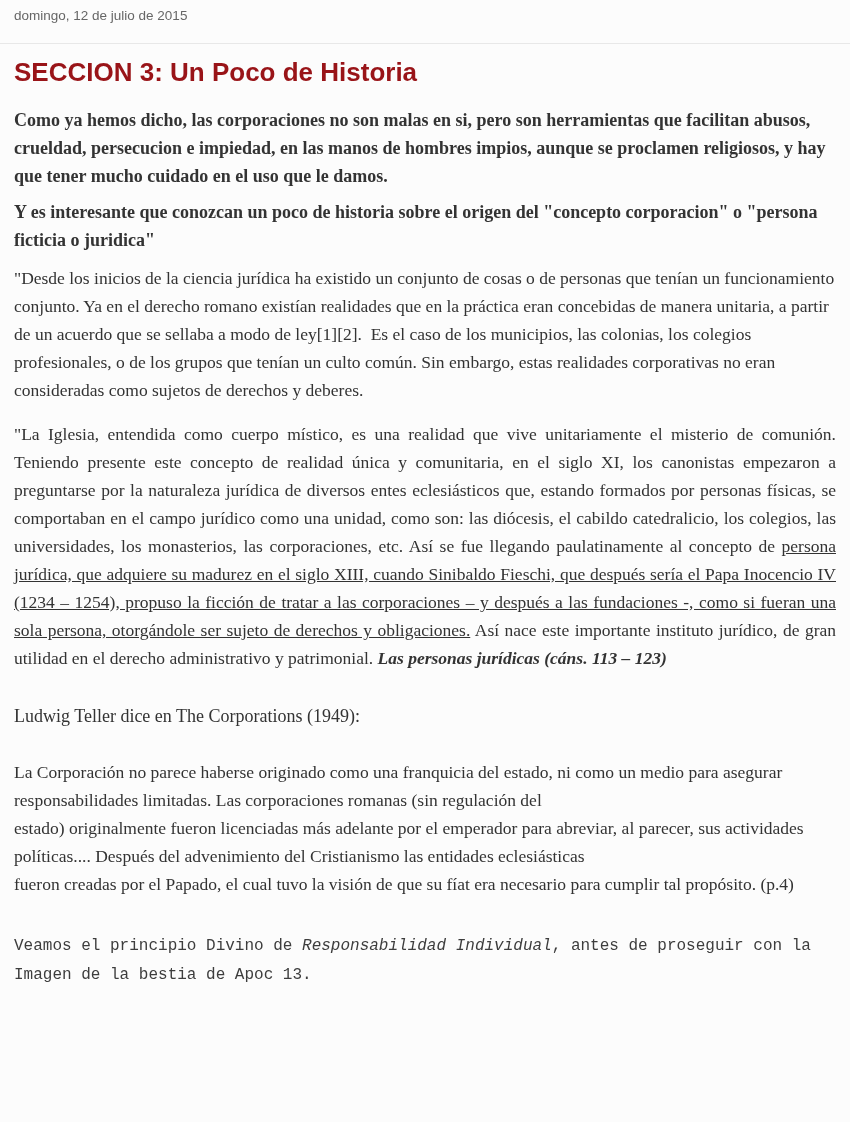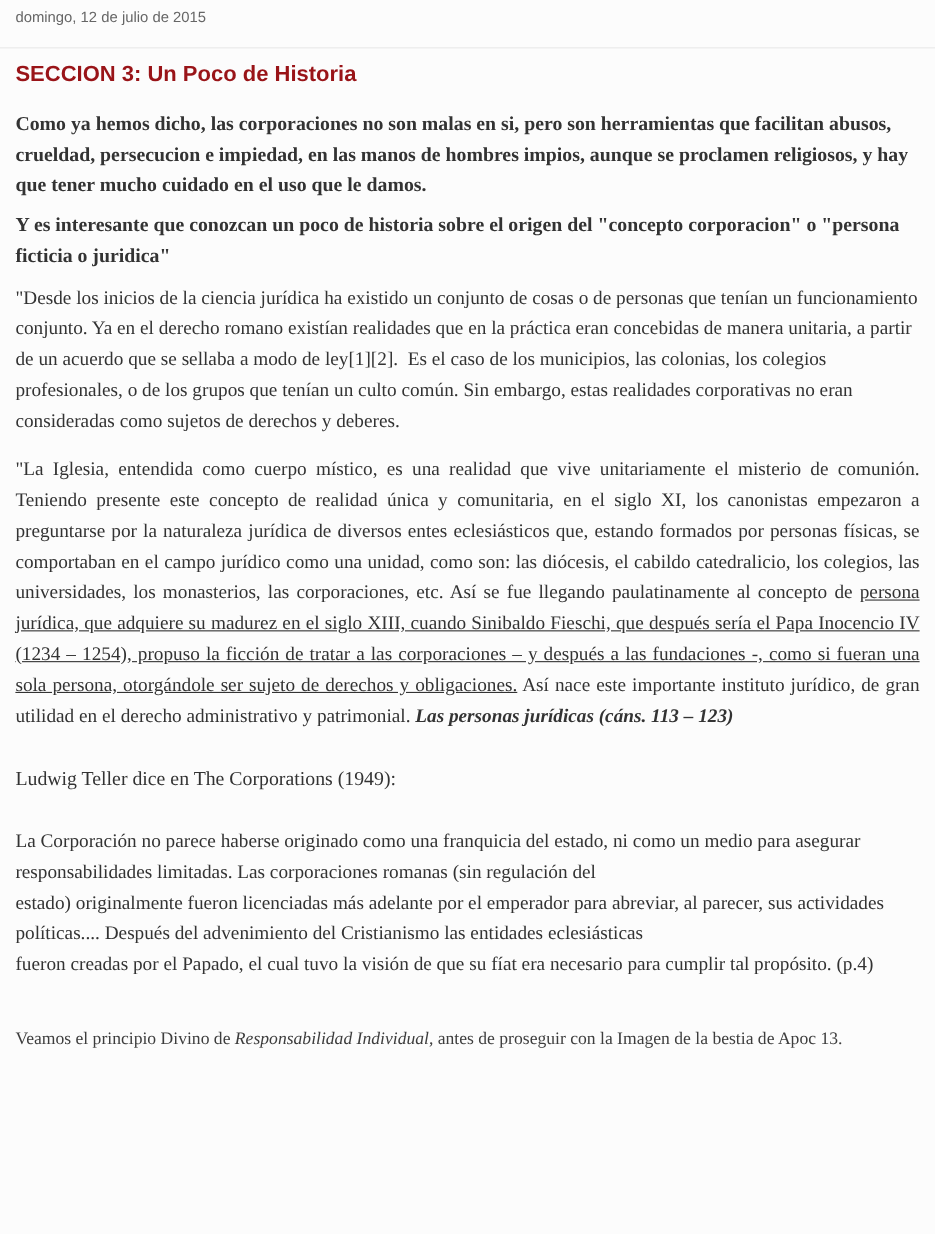--- a/index.html
+++ b/index.html
@@ -24,21 +24,21 @@
     font-family:"Liberation Sans", sans-serif;
     font-size:13.5px;
     color:var(--date-gray);
     border-bottom:1px solid var(--divider);
   }
   .post-title{
     display:block;
     margin:13px 14px 0;
     font-family:"Liberation Sans", sans-serif;
     font-weight:bold;
-    font-size:20px;
+    font-size:26px;
     color:var(--title-red);
     text-decoration:none;
     cursor:pointer;
   }
   .post-body{
     padding:0 14px;
     font-size:17.5px;
     line-height:28px;
     color:var(--body-text);
   }
@@ -72,23 +72,23 @@
     margin-top:28px;
     white-space:pre-line;
   }
   p.conclusion-line{
     margin-top:36px;
     text-decoration:underline;
   }
   .conclusion-label{font-weight:bold;}
   p.closing{
     margin-top:34px;
-    font-family:Liberation Serif, serif;
+    font-family:Liberation Mono, monospace;
     font-size:16px;
-    line-height:42px;
+    line-height:29px;
     color:#3d3d3d;
   }
   .closing-italic{font-style:italic;}
 </style>
 </head>
 <body>
 
 <div>
 
   <div class="date-header">domingo, 12 de julio de 2015</div>

